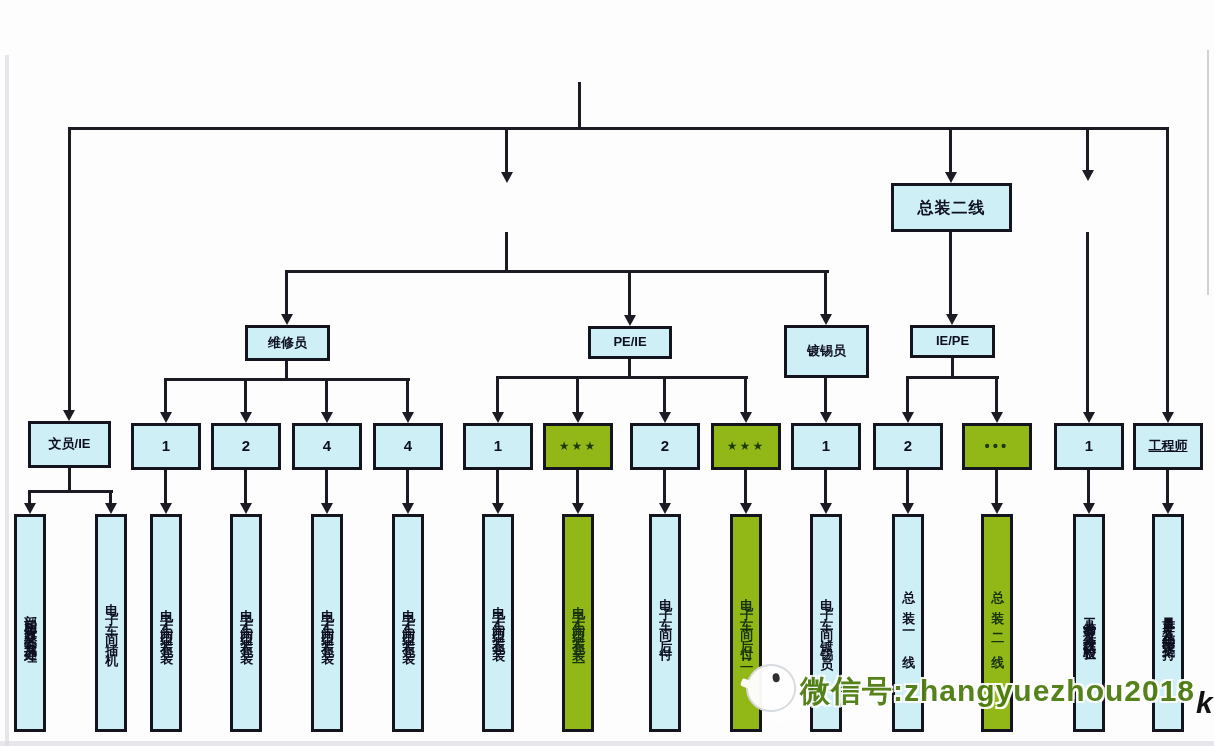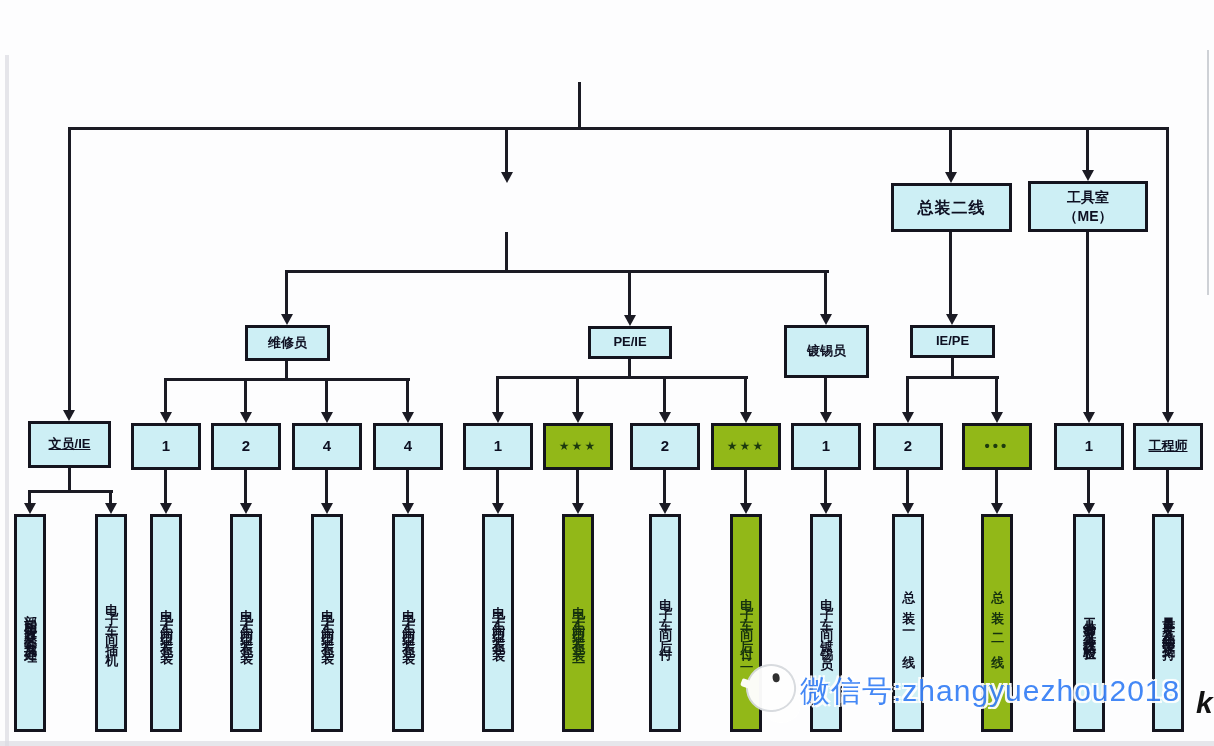--- a/index.html
+++ b/index.html
@@ -33,21 +33,21 @@
   .two-line{white-space:pre-line;line-height:1.3;}
   
   .tall{writing-mode:vertical-rl;text-orientation:upright;
         font-size:13px;font-weight:bold;}
   .sp-a{letter-spacing:3px;}
   .sp-b{letter-spacing:6px;}
   .sp-c{letter-spacing:10px;}
   .sp-d{letter-spacing:22px;}
   
   .watermark{position:absolute;left:800px;top:671px;
-    font-size:30px;font-weight:normal;letter-spacing:1px;color:#3b82f6;opacity:.95;
+    font-size:30px;font-weight:bold;letter-spacing:1px;color:#4d7c0f;opacity:.95;
     text-shadow:-2px -2px 0 #fff,2px -2px 0 #fff,-2px 2px 0 #fff,2px 2px 0 #fff,0 0 3px #fff;
     white-space:nowrap;}
   .bubble{position:absolute;left:746px;top:664px;width:46px;height:44px;
     background:#fff;border:2px solid #d7dade;border-radius:50% 50% 48% 50%;
     box-shadow:8px 18px 0 -6px #ffffff;transform:rotate(-8deg);opacity:.97;}
   .bubble:after{content:"";position:absolute;left:-6px;top:10px;width:10px;height:8px;
     background:#fff;border-radius:2px;transform:rotate(28deg);}
   .bubble .eye{position:absolute;left:26px;top:8px;width:7px;height:9px;
     background:#2a2a2a;border-radius:50%;}
   .corner-mark{position:absolute;left:1196px;top:686px;font-size:30px;
@@ -145,29 +145,27 @@
   <div class="arr" style="left:659px;top:503px;"></div>
   <div class="arr" style="left:740px;top:503px;"></div>
   <div class="arr" style="left:820px;top:503px;"></div>
   <div class="arr" style="left:902px;top:503px;"></div>
   <div class="arr" style="left:991px;top:503px;"></div>
   <div class="arr" style="left:1083px;top:503px;"></div>
   <div class="arr" style="left:1162px;top:503px;"></div>
 
 
   <div class="box f16" style="left:891px;top:183px;width:121px;height:49px;">总装二线</div>
-  <div class="box f14 two-line" style="left:1028px;top:181px;width:120px;height:51px;">工具室
-（ME）</div>
 
   <div class="box f13" style="left:245px;top:325px;width:85px;height:36px;">维修员</div>
   <div class="box f13" style="left:588px;top:326px;width:84px;height:33px;">PE/IE</div>
   <div class="box f13" style="left:784px;top:325px;width:85px;height:53px;">镀锡员</div>
   <div class="box f13" style="left:910px;top:325px;width:85px;height:33px;">IE/PE</div>
 
-  <div class="box f13" style="left:28px;top:421px;width:83px;height:47px;text-decoration:underline;">文员/IE</div>
+  <div class="box f13" style="left:28px;top:421px;width:83px;height:47px;">文员/IE</div>
   <div class="box cnt" style="left:131px;top:423px;width:70px;height:47px;">1</div>
   <div class="box cnt" style="left:211px;top:423px;width:70px;height:47px;">2</div>
   <div class="box cnt" style="left:292px;top:423px;width:70px;height:47px;">4</div>
   <div class="box cnt" style="left:373px;top:423px;width:70px;height:47px;">4</div>
   <div class="box cnt" style="left:463px;top:423px;width:70px;height:47px;">1</div>
   <div class="box stars green" style="left:543px;top:423px;width:70px;height:47px;">★★★</div>
   <div class="box cnt" style="left:630px;top:423px;width:70px;height:47px;">2</div>
   <div class="box stars green" style="left:711px;top:423px;width:70px;height:47px;">★★★</div>
   <div class="box cnt" style="left:791px;top:423px;width:70px;height:47px;">1</div>
   <div class="box cnt" style="left:873px;top:423px;width:70px;height:47px;">2</div>

